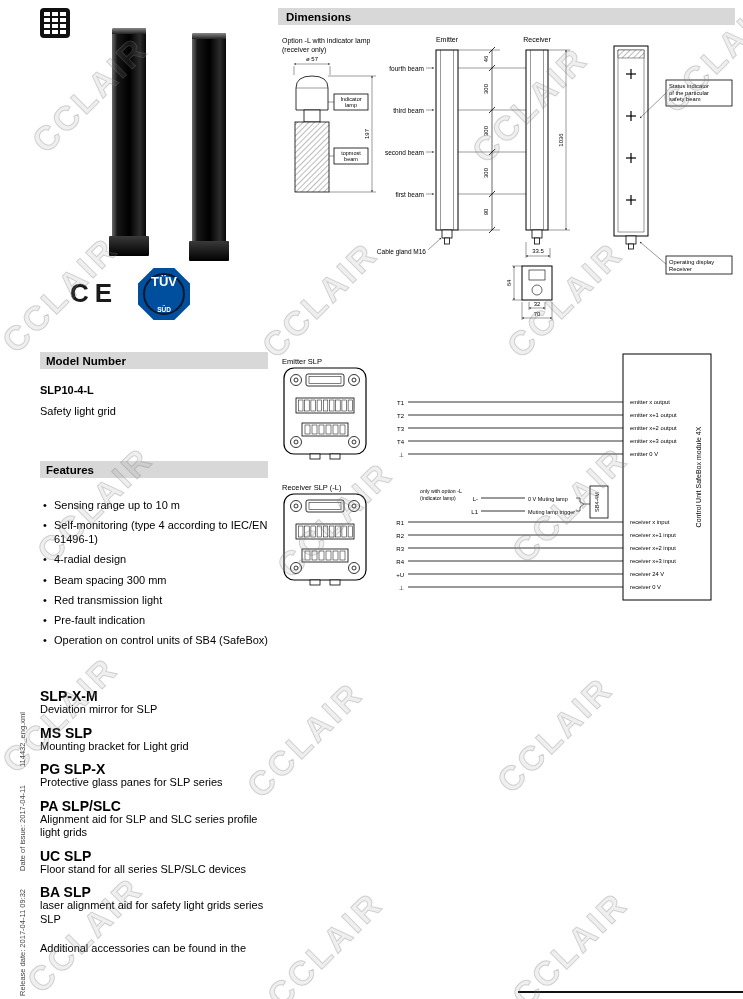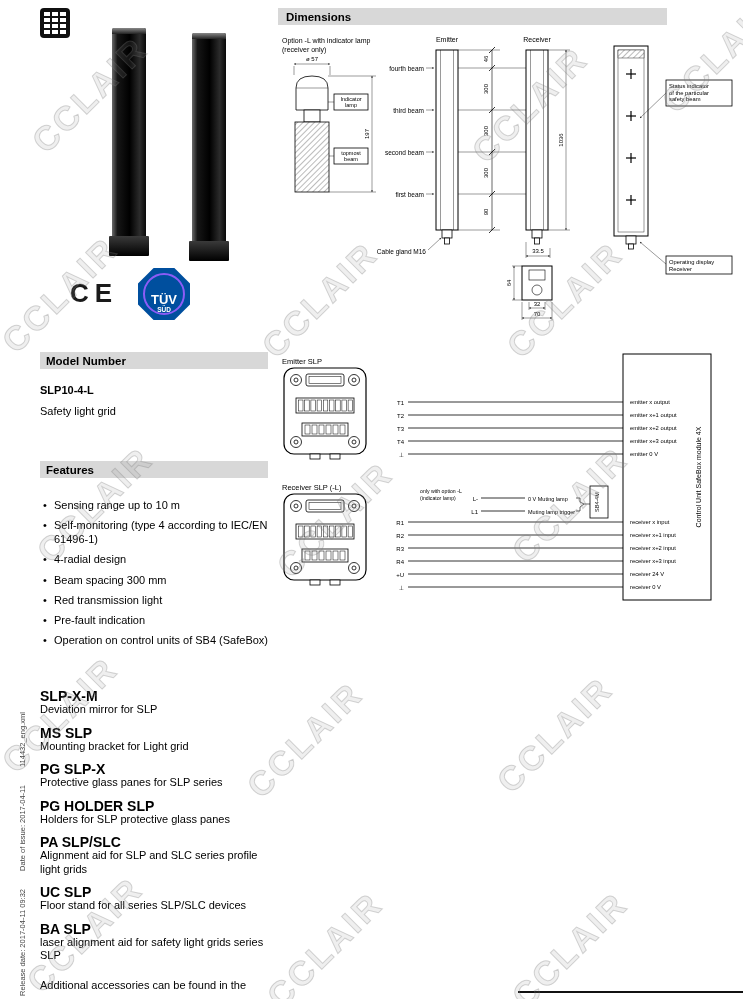--- a/index.html
+++ b/index.html
@@ -34,42 +34,42 @@
   .t2{left:192px;top:33px}
   .tower-body{width:34px;height:208px;border-radius:2px 2px 0 0;
       background:linear-gradient(90deg,#6a6a6a 0%,#161616 16%,#000 52%,#2c2c2c 82%,#080808 100%)}
   .tower-body::before{content:"";display:block;height:6px;background:linear-gradient(#888,#222);border-radius:2px 2px 0 0}
   .tower-base{width:40px;height:20px;margin-left:-3px;background:linear-gradient(180deg,#3a3a3a,#000);border-radius:1px}
 
   
   .ce{position:absolute;left:70px;top:278px;font-size:26px;font-weight:700;letter-spacing:6px;color:#1a1a1a}
   .tuv{position:absolute;left:138px;top:268px;width:52px;height:52px;background:#004f9e;
        clip-path:polygon(30% 0,70% 0,100% 30%,100% 70%,70% 100%,30% 100%,0 70%,0 30%)}
-  .tuv-ring{position:absolute;inset:5px;border:2px solid #8b5cf6;border-radius:50%;
-            display:flex;flex-direction:column;align-items:center;justify-content:flex-end;color:#fff}
+  .tuv-ring{position:absolute;inset:5px;border:2px solid #0f172a;border-radius:50%;
+            display:flex;flex-direction:column;align-items:center;justify-content:space-between;color:#fff}
   .tuv-main{font-size:13px;font-weight:bold;line-height:13px}
   .tuv-sub{font-size:6.5px;font-weight:bold;line-height:7px}
 
   
   .sec{position:absolute;left:40px;width:228px}
   .sec-model{top:352px}
   .sec-features{top:461px}
   .sec-acc{top:680px}
   .sec-header{background:#d8d8d8;height:17px;font-size:11.5px;font-weight:bold;padding:2px 0 0 6px;line-height:14px}
   .model-number{font-weight:bold;font-size:11px;margin-top:15px}
   .model-type{font-size:11px;margin-top:9px}
   .features-list{list-style:none;margin-top:20px}
   .features-list li{position:relative;padding-left:14px;font-size:11px;line-height:14px;margin-bottom:6.2px}
   .features-list li::before{content:"\2022";position:absolute;left:3px;top:0}
   .acc-name{font-weight:bold;font-size:14px;line-height:13px;margin-top:10px}
   .acc-desc{font-size:11px;line-height:13.5px}
   .acc-note{font-size:11px;margin-top:16px}
 
   
-  .dim-header{position:absolute;left:278px;top:8px;width:389px;height:17px;background:#d8d8d8;
+  .dim-header{position:absolute;left:278px;top:8px;width:457px;height:17px;background:#d8d8d8;
               font-size:11.5px;font-weight:bold;padding:2px 0 0 8px;line-height:14px}
   .dims-svg{position:absolute;left:278px;top:28px;width:457px;height:322px}
   .conn-svg{position:absolute;left:278px;top:352px;width:457px;height:252px}
   .bottom-rule{position:absolute;left:518px;top:991px;width:225px;height:2px;background:#111}
 
   
   text{font-family:"Liberation Sans",sans-serif;fill:#000}
   .t52{font-size:5.2px}.t55{font-size:5.5px}.t58{font-size:5.8px}.t6{font-size:6px}
   .t65{font-size:6.5px}.t7{font-size:7px}.t75{font-size:7.5px}
   .mid{text-anchor:middle}.end{text-anchor:end}
@@ -164,24 +164,20 @@
       <div class="acc-name">SLP-X-M</div>
       <div class="acc-desc">Deviation mirror for SLP</div>
     </div>
     <div class="acc">
       <div class="acc-name">MS SLP</div>
       <div class="acc-desc">Mounting bracket for Light grid</div>
     </div>
     <div class="acc">
       <div class="acc-name">PG SLP-X</div>
       <div class="acc-desc">Protective glass panes for SLP series</div>
-    </div>
-    <div class="acc">
-      <div class="acc-name">PG HOLDER SLP</div>
-      <div class="acc-desc">Holders for SLP protective glass panes</div>
     </div>
     <div class="acc">
       <div class="acc-name">PA SLP/SLC</div>
       <div class="acc-desc">Alignment aid for SLP and SLC series profile light grids</div>
     </div>
     <div class="acc">
       <div class="acc-name">UC SLP</div>
       <div class="acc-desc">Floor stand for all series SLP/SLC devices</div>
     </div>
     <div class="acc">

